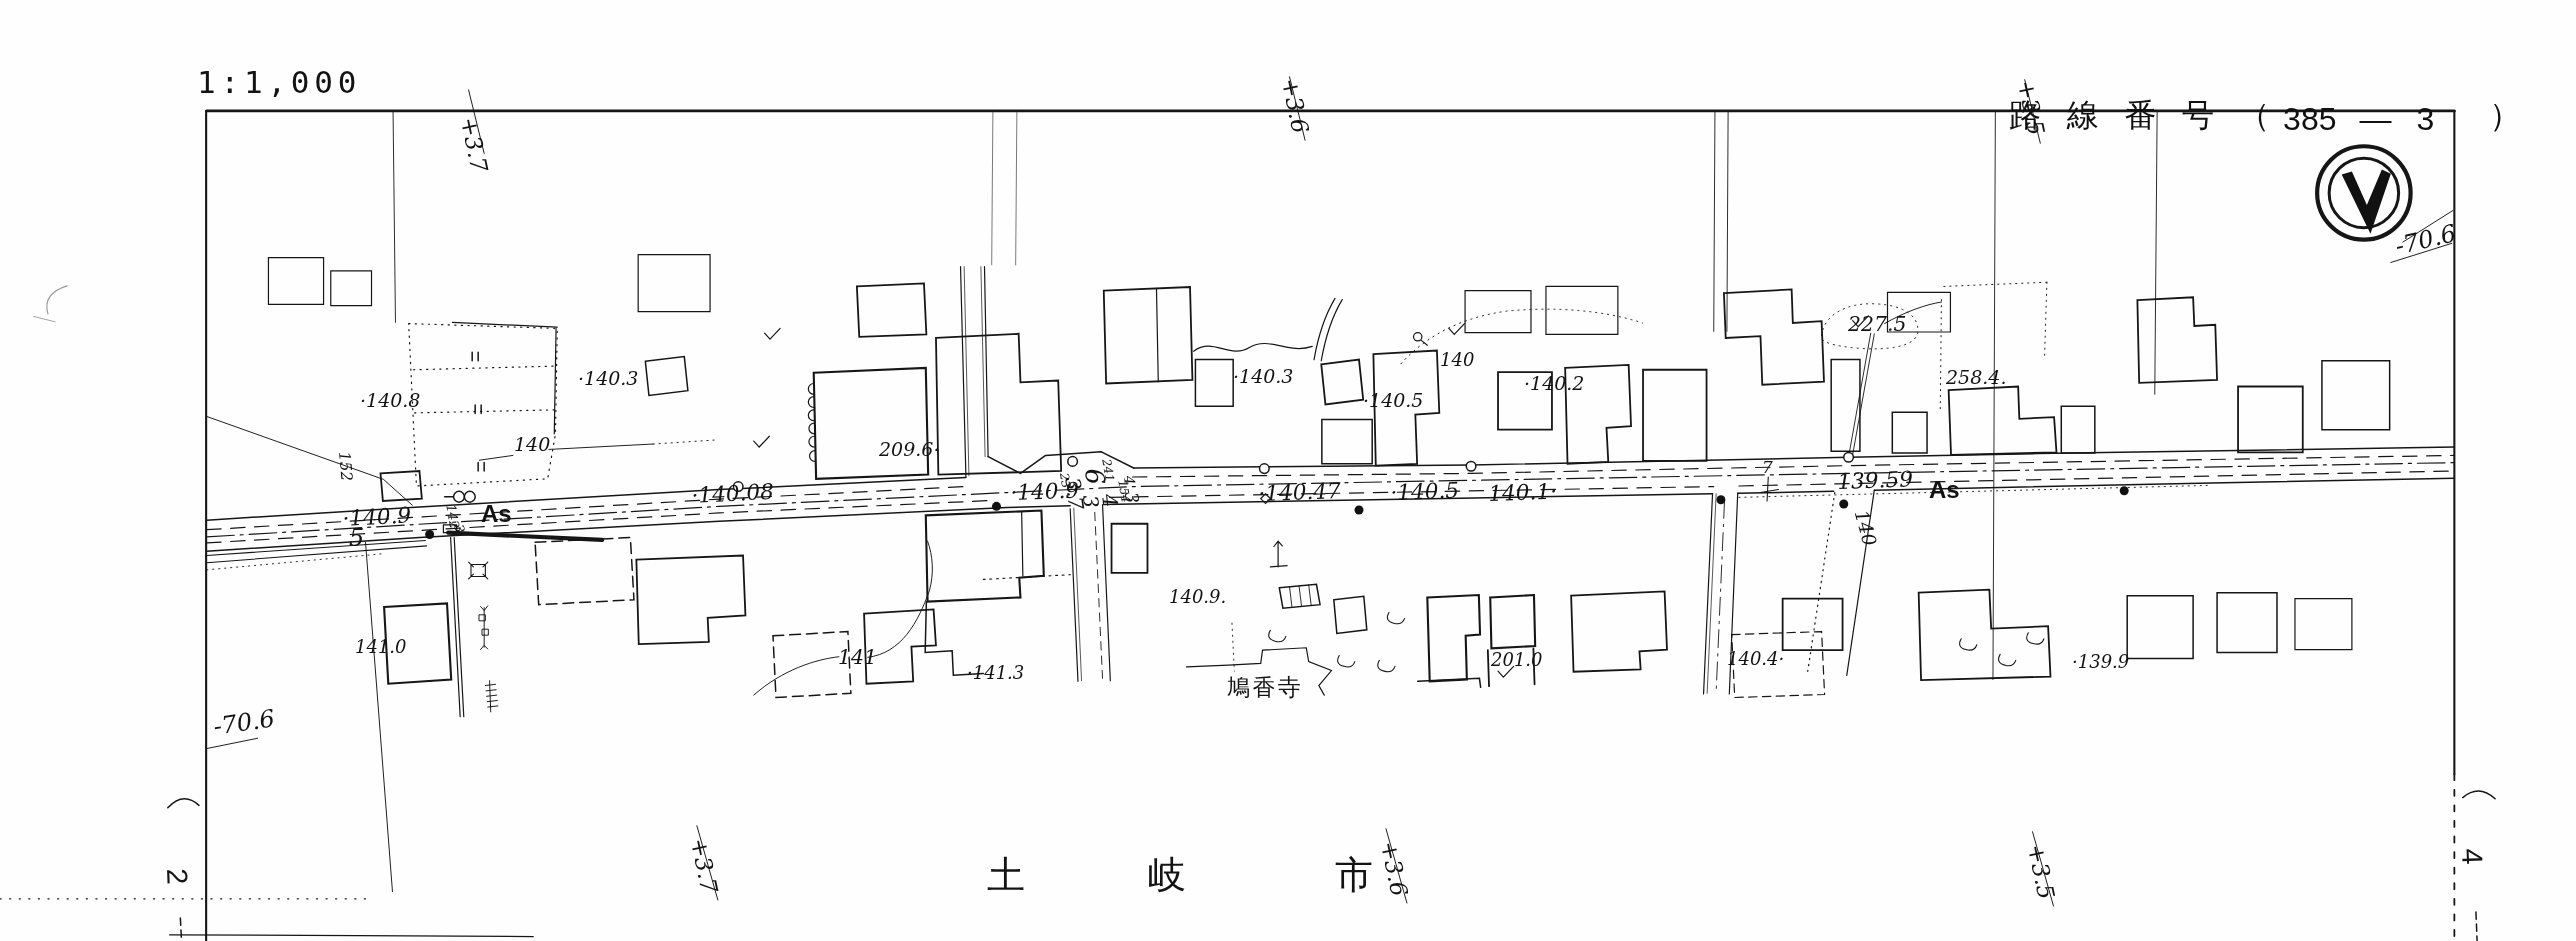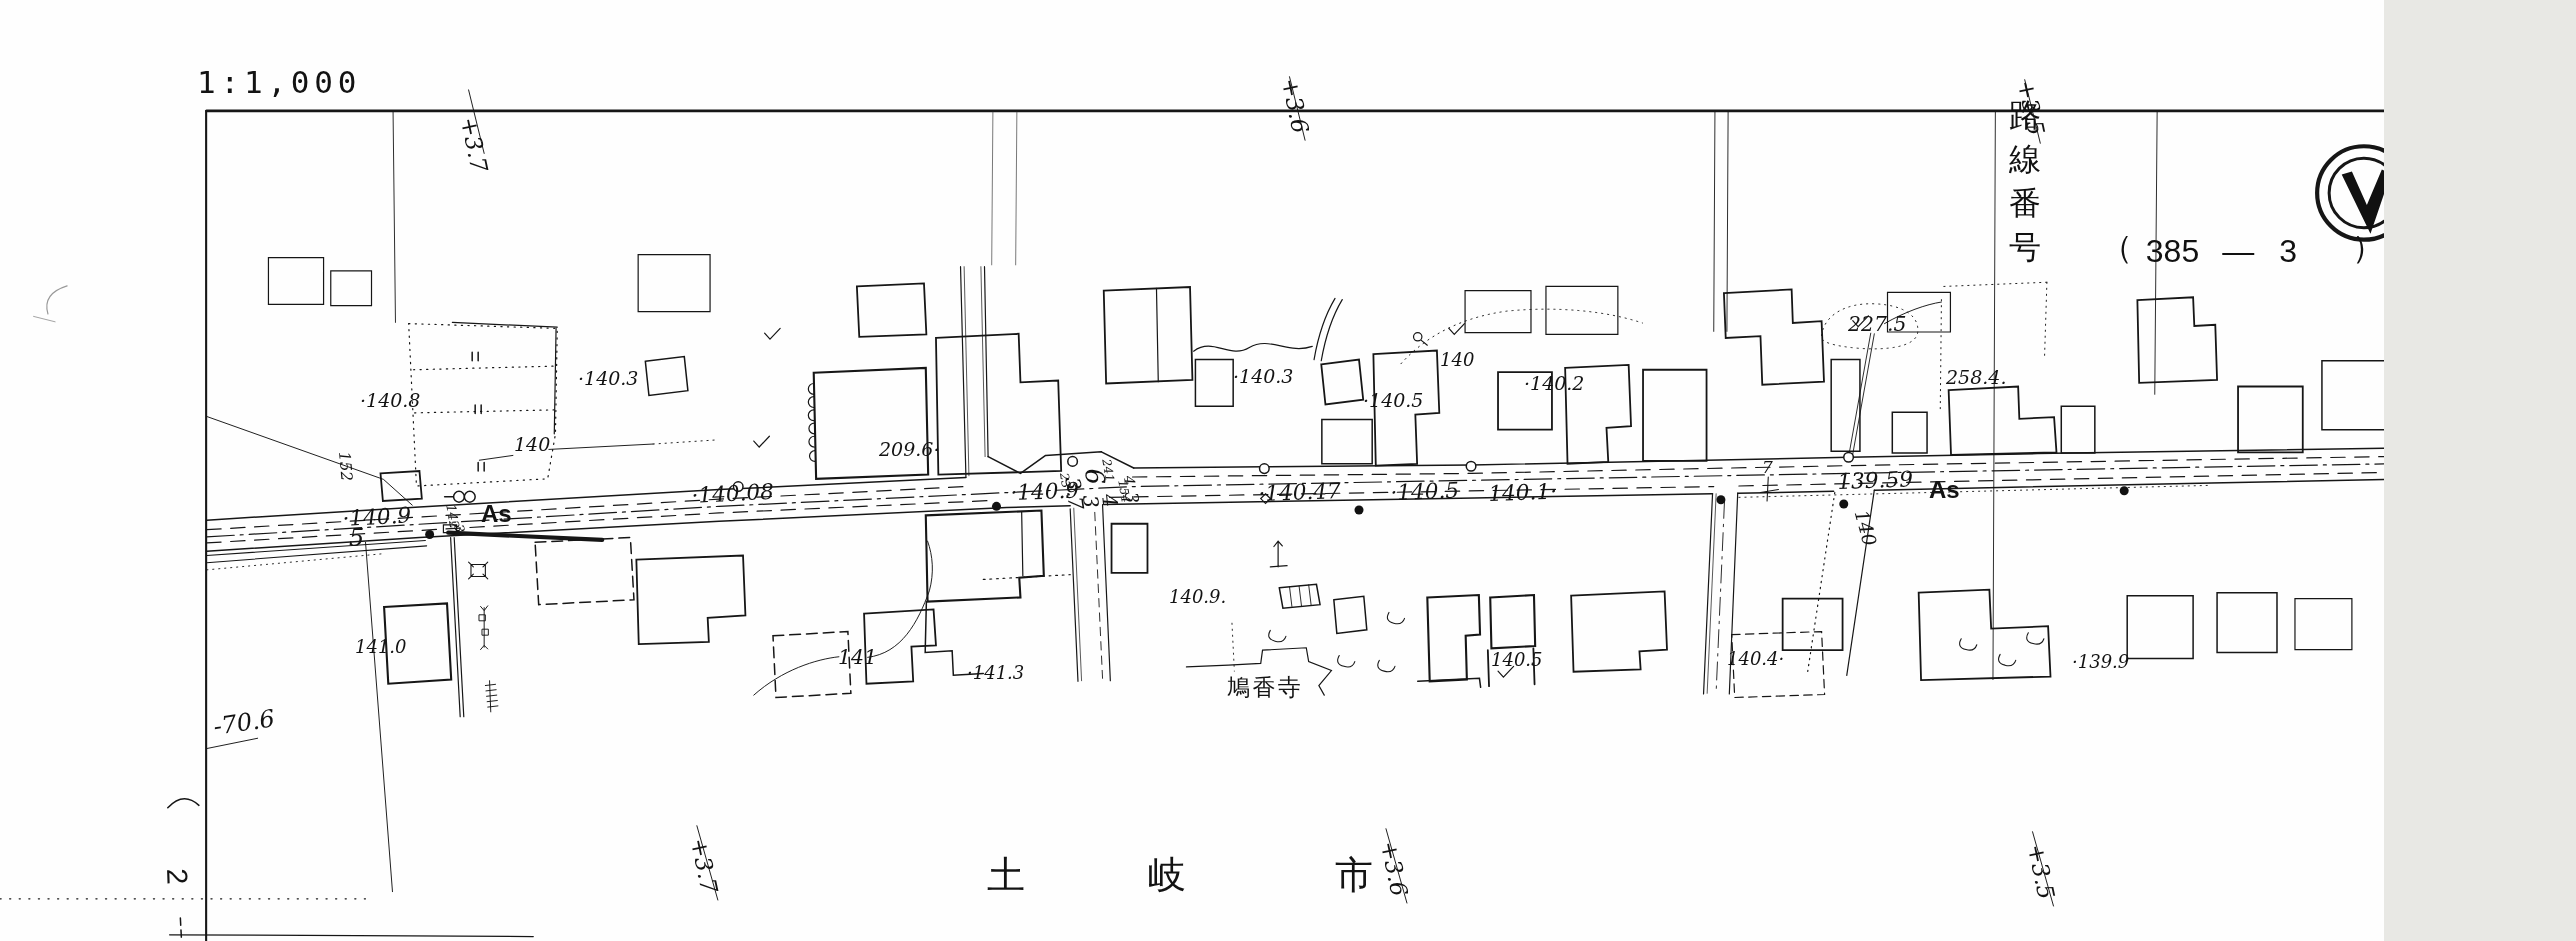--- a/index.html
+++ b/index.html
@@ -1,16 +1,16 @@
 <!DOCTYPE html>
 <html style="font-size:9.6px"><head>
 <meta charset="utf-8">
 <style>
   html,body{margin:0;padding:0;background:#e8e8e4;}
-  .page{position:relative;width:2384px;height:942px;background:#fefefe;overflow:hidden;
+  .page{position:relative;width:2576px;height:942px;background:#fefefe;overflow:hidden;
         font-family:"DejaVu Sans",sans-serif;color:#111;}
   .lbl{position:absolute;white-space:nowrap;color:#131313;
        font-family:"DejaVu Serif",serif;font-style:italic;line-height:1;}
   .sans{font-family:"Liberation Sans","DejaVu Sans",sans-serif;font-style:normal;}
   .mono{font-family:"DejaVu Sans Mono",monospace;font-style:normal;}
   .bold{font-weight:bold;}
   .rot{transform-origin:0 0;}
   svg{position:absolute;left:0;top:0;}
   .title{position:absolute;left:1013px;top:29px;font-size:60px;font-weight:bold;
          letter-spacing:19px;font-family:"Liberation Sans","DejaVu Sans",sans-serif;}
@@ -271,21 +271,21 @@
   <span class="lbl" style="left:578px;top:369px;font-size:19px;">·140.3</span>
   <span class="lbl" style="left:879px;top:440px;font-size:19px;">209.6·</span>
   <span class="lbl" style="left:1233px;top:367px;font-size:19px;">·140.3</span>
   <span class="lbl" style="left:1363px;top:391px;font-size:19px;">·140.5</span>
   <span class="lbl" style="left:1524px;top:374px;font-size:19px;">·140.2</span>
   <span class="lbl" style="left:1848px;top:314px;font-size:20.4px;">227.5</span>
   <span class="lbl" style="left:1946px;top:368px;font-size:19px;">258.4.</span>
   <span class="lbl" style="left:355px;top:638px;font-size:18px;">141.0</span>
   <span class="lbl" style="left:967px;top:664px;font-size:18px;">·141.3</span>
   <span class="lbl" style="left:1169px;top:588px;font-size:18px;">140.9.</span>
-  <span class="lbl" style="left:1491px;top:651px;font-size:18px;">140.5</span>
+  <span class="lbl" style="left:1491px;top:651px;font-size:18px;">201.0</span>
   <span class="lbl" style="left:1727px;top:650px;font-size:18px;">140.4·</span>
   <span class="lbl" style="left:2072px;top:653px;font-size:18px;">·139.9</span>
 
   <span class="lbl" style="left:514px;top:435px;font-size:19px;">140</span>
   <span class="lbl" style="left:838px;top:647px;font-size:20.4px;">141</span>
   <span class="lbl" style="left:1440px;top:351px;font-size:18px;">140</span>
   <span class="lbl rot" style="left:1870px;top:508px;font-size:19px;transform:rotate(75deg);">140</span>
 
   <span class="lbl sans" style="left:1227px;top:676px;font-size:23px;letter-spacing:2.4px;">鳩香寺</span>
   <span class="lbl" style="left:349px;top:526px;font-size:24px;">5</span>

